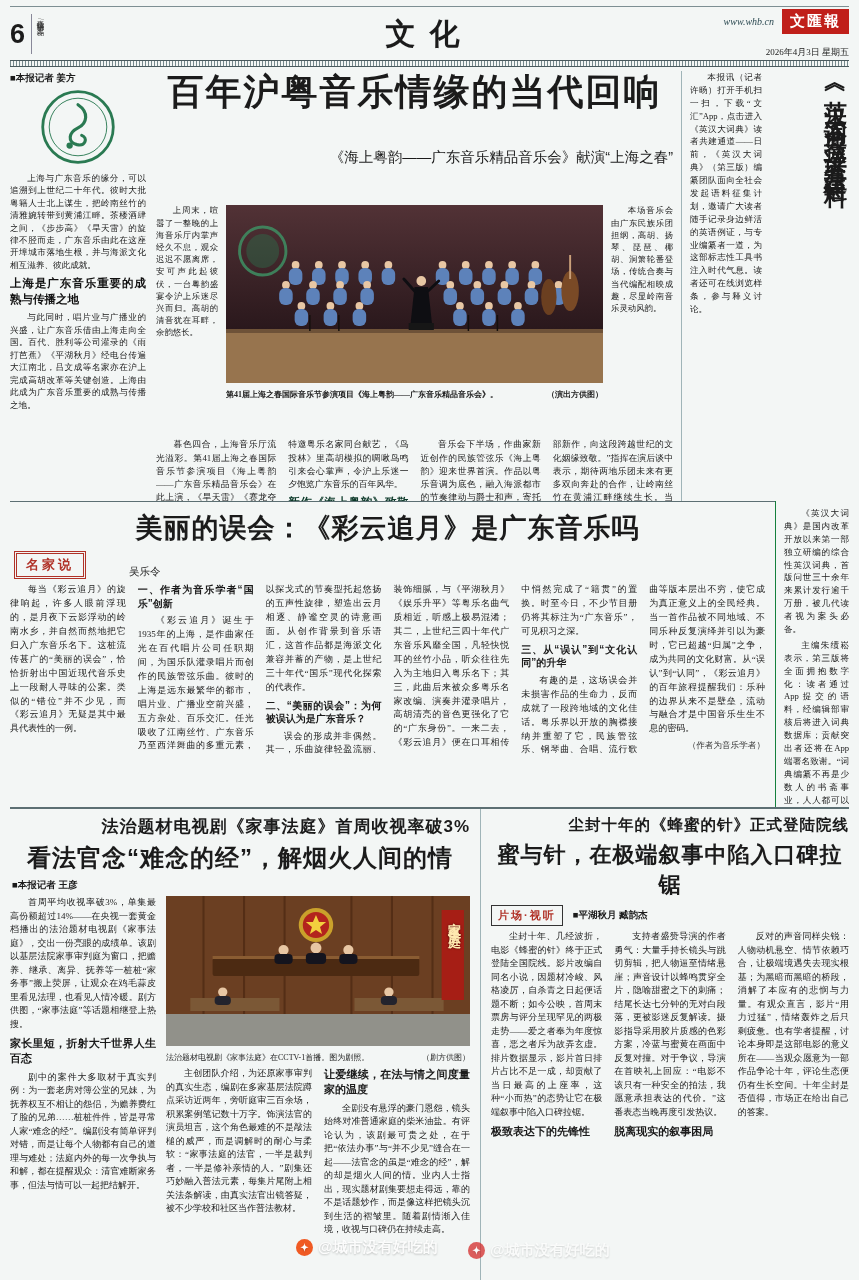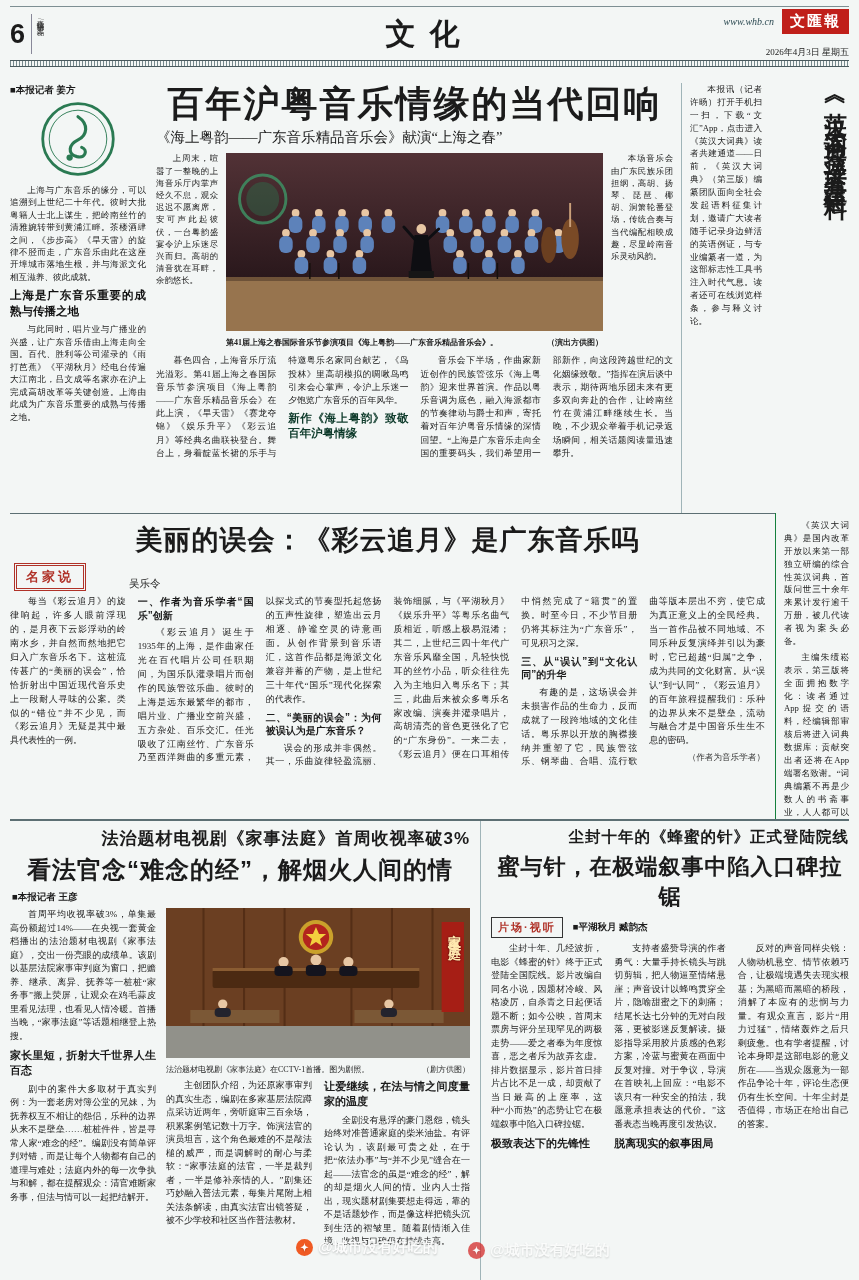--- a/index.html
+++ b/index.html
@@ -20,33 +20,33 @@
   .h-right{flex:1;display:flex;flex-direction:column;align-items:flex-end;gap:12px;}
   .mast-row{display:flex;align-items:center;gap:8px;}
   .site{font-size:10px;font-style:italic;color:#2c4a52;}
   .mast{background:#c01f1a;color:#fff;font-weight:bold;font-size:15px;padding:3px 8px;
         letter-spacing:2px;font-family:"Liberation Sans",sans-serif;}
   .date{font-size:9px;color:#222;}
   .rule{height:5px;margin-top:3px;border-top:1px solid #4a5a5e;border-bottom:1px solid #4a5a5e;
         background:repeating-linear-gradient(90deg,#76898d 0 1px,transparent 1px 3px);}
 
   
-  .band-top{display:flex;height:430px;margin-top:16px;}
+  .band-top{display:flex;height:430px;margin-top:4px;}
   .band-mid{display:flex;height:306px;}
   .band-bottom{display:flex;height:472px;border-top:2px solid #5c6f73;}
 
   
   .main-article{flex:1;display:grid;grid-template-columns:136px 1fr;column-gap:10px;overflow:hidden;padding-right:8px;}
   .ma-left{overflow:hidden;font-size:8.6px;line-height:1.45;}
   .byline{font-size:9.5px;font-weight:bold;font-family:"Liberation Sans",sans-serif;margin-bottom:3px;}
   .emblem{display:block;margin:2px auto 6px auto;}
   .ma-sub{font-size:11.5px;line-height:1.35;margin:5px 0 4px 0;color:#111;}
-  .ma-right{display:flex;flex-direction:column;overflow:hidden;}
+  .ma-right{display:flex;flex-direction:column;overflow:hidden;gap:32px;}
   .ma-headline{font-size:36px;letter-spacing:2px;text-align:center;line-height:1.15;}
-  .ma-deck{font-size:14.5px;text-align:left;margin:4px 0 6px 0;font-family:Liberation Serif, serif;}
+  .ma-deck{font-size:14.5px;text-align:right;margin:4px 0 6px 0;font-family:Liberation Sans, sans-serif;}
   .photo-row{display:flex;gap:8px;}
   .side-col{width:62px;font-size:8.4px;line-height:1.45;overflow:hidden;height:192px;}
   .photo-wrap{flex:1;font-weight:bold;}
   .caption{font-size:8px;color:#222;margin-top:2px;display:flex;justify-content:space-between;}
   .ma-cols{column-count:4;column-gap:12px;height:160px;overflow:hidden;font-size:8.8px;line-height:1.5;margin-top:6px;}
   .inner-head{font-size:11.5px;line-height:1.3;margin:4px 0;break-inside:avoid;color:#0d3a2a;}
 
   
   .dict-top{width:168px;border-left:1px solid #9fb4b8;padding-left:8px;box-sizing:border-box;display:flex;gap:8px;overflow:hidden;}
   .dict-body{width:72px;font-size:8.6px;line-height:1.5;overflow:hidden;}
@@ -240,23 +240,23 @@
     </div>
   </div>
 
   <div class="band-bottom">
     <div class="court">
       <h2 class="kicker">法治题材电视剧《家事法庭》首周收视率破3%</h2>
       <h1 class="b-headline">看法官念“难念的经”，解烟火人间的情</h1>
       <div class="byline-row">■本报记者 王彦</div>
       <div class="court-body">
         <div class="court-left jtext">
-          <p>首周平均收视率破3%，单集最高份额超过14%——在央视一套黄金档播出的法治题材电视剧《家事法庭》，交出一份亮眼的成绩单。该剧以基层法院家事审判庭为窗口，把赡养、继承、离异、抚养等一桩桩“家务事”搬上荧屏，让观众在鸡毛蒜皮里看见法理，也看见人情冷暖。首播当晚，“家事法庭”等话题相继登上热搜。</p>
+          <p>首周平均收视率破3%，单集最高份额超过14%——在央视一套黄金档播出的法治题材电视剧《家事法庭》，交出一份亮眼的成绩单。该剧以基层法院家事审判庭为窗口，把赡养、继承、离异、抚养等一桩桩“家务事”搬上荧屏，让观众在鸡毛蒜皮里看见法理，也看见人情冷暖。剧方供图，“家事法庭”等话题相继登上热搜。</p>
           <h3 class="court-sub">家长里短，折射大千世界人生百态</h3>
-          <p>剧中的案件大多取材于真实判例：为一套老房对簿公堂的兄妹，为抚养权互不相让的怨侣，乐种的边界从来不是壁垒……桩桩件件，皆是寻常人家“难念的经”。编剧没有简单评判对错，而是让每个人物都有自己的道理与难处；法庭内外的每一次争执与和解，都在提醒观众：清官难断家务事，但法与情可以一起把结解开。</p>
+          <p>剧中的案件大多取材于真实判例：为一套老房对簿公堂的兄妹，为抚养权互不相让的怨侣，为赡养费红了脸的兄弟……桩桩件件，皆是寻常人家“难念的经”。编剧没有简单评判对错，而是让每个人物都有自己的道理与难处；法庭内外的每一次争执与和解，都在提醒观众：清官难断家务事，但法与情可以一起把结解开。</p>
         </div>
         <div class="court-right">
           <div class="photo-box">
             <svg width="100%" height="150" viewBox="0 0 300 150" preserveAspectRatio="none">
               <rect width="300" height="150" fill="#6b3f22"></rect>
               <rect x="36" width="2" height="118" fill="#542e16"></rect>
                 <rect x="76" width="2" height="118" fill="#542e16"></rect>
               <rect x="116" width="2" height="118" fill="#542e16"></rect>
                 <rect x="182" width="2" height="118" fill="#542e16"></rect>
               <rect x="222" width="2" height="118" fill="#542e16"></rect>

